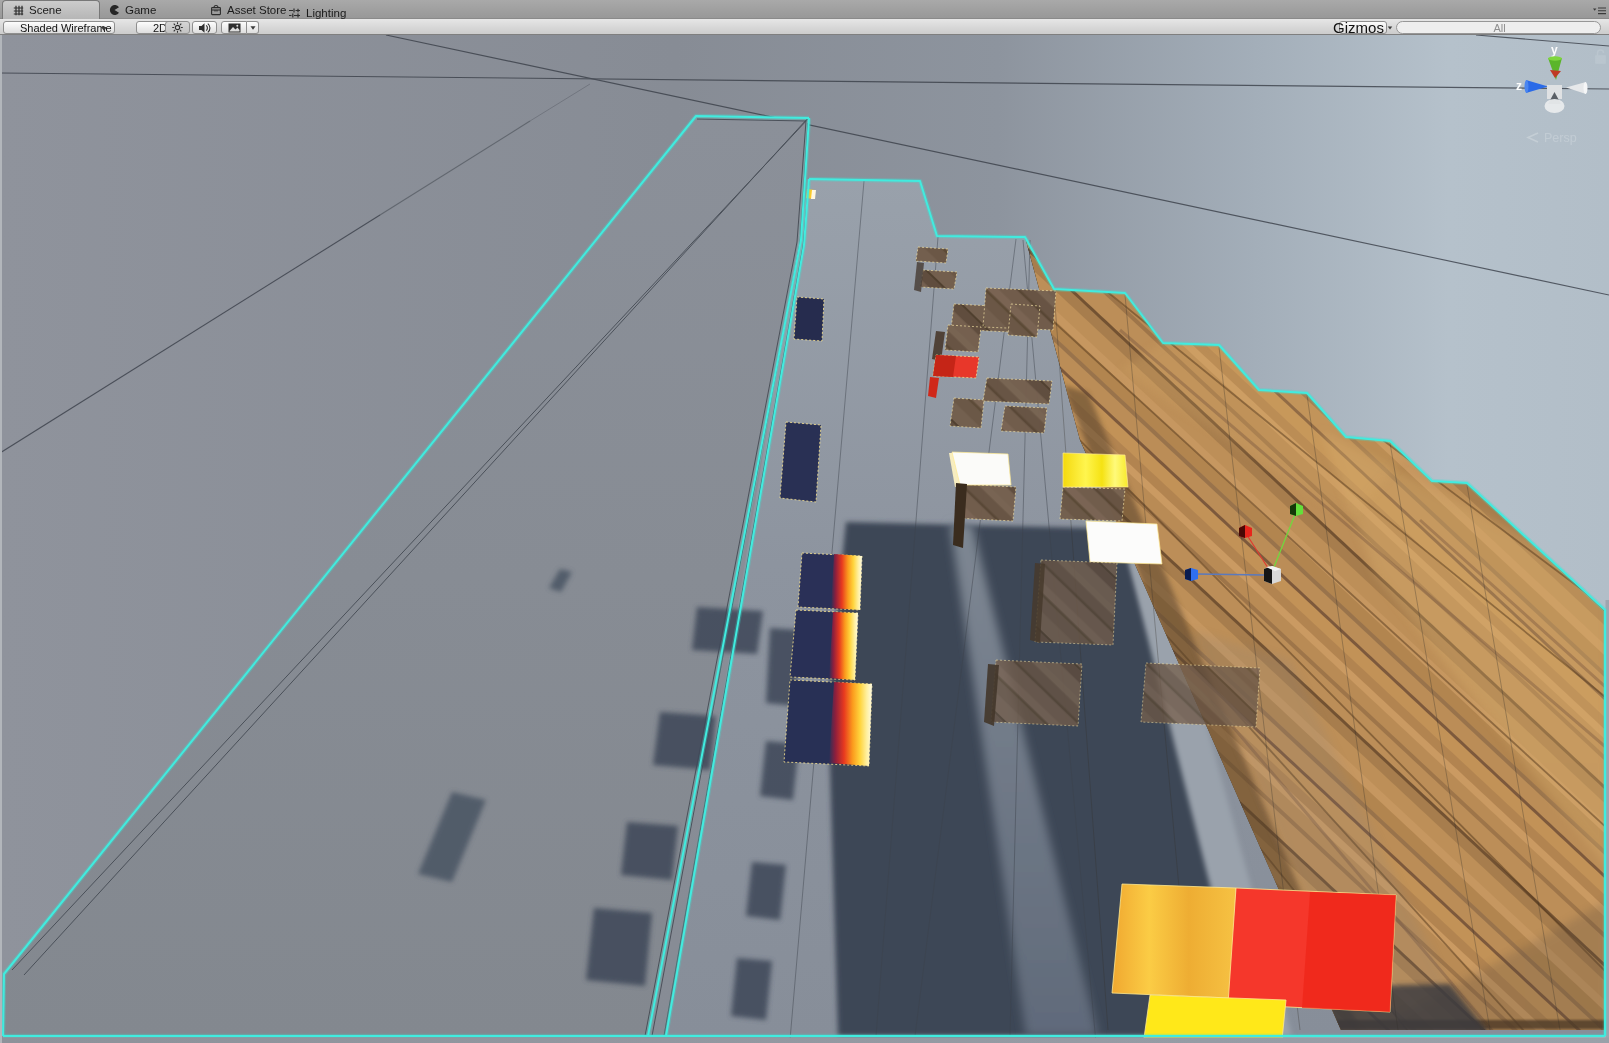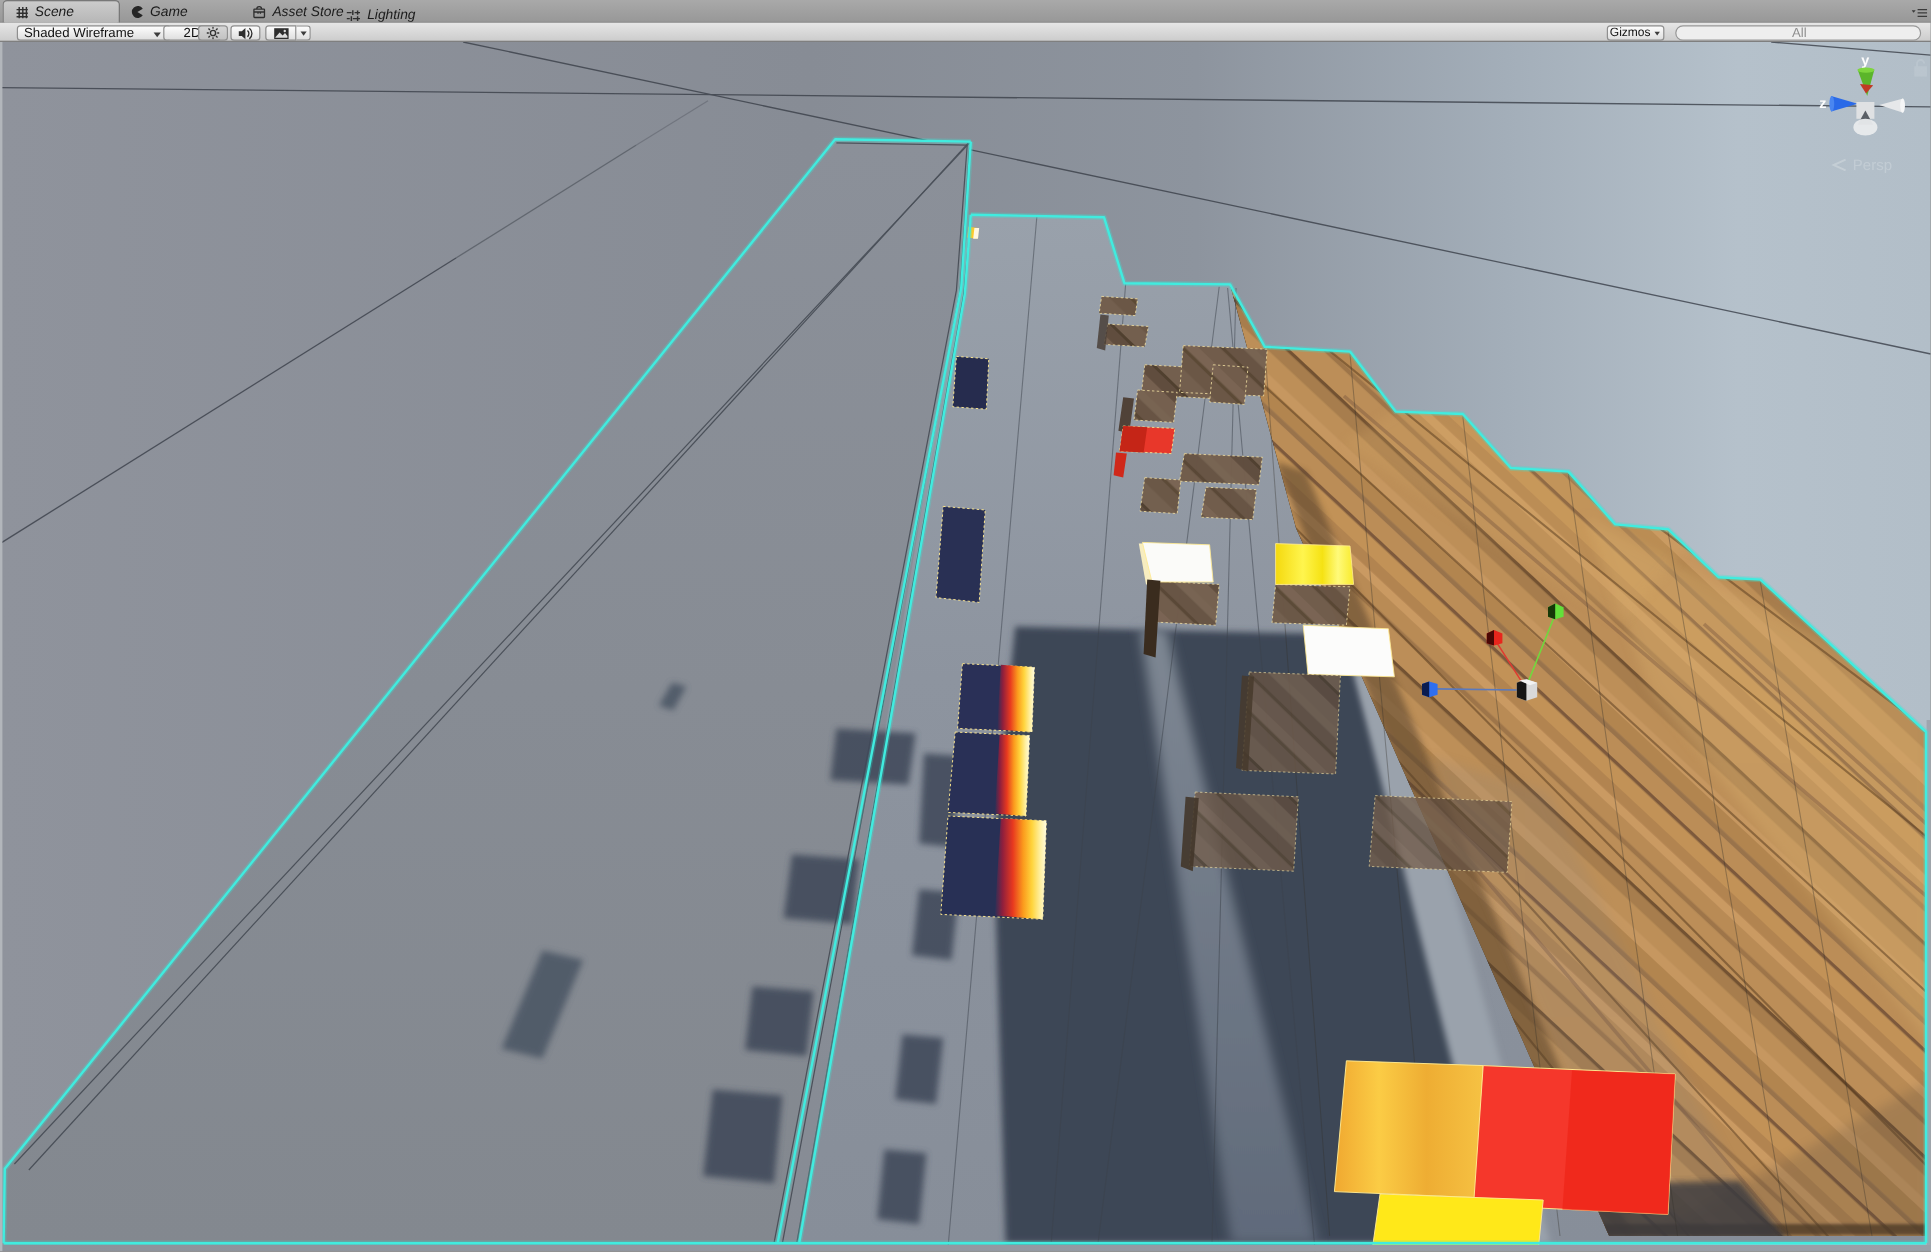--- a/index.html
+++ b/index.html
@@ -1,19 +1,19 @@
 <!DOCTYPE html>
 <html><head>
 <meta charset="utf-8">
 <style>
 html,body{margin:0;padding:0;background:#888;}
 *{box-sizing:border-box;}
 #root{position:relative;width:1609px;height:1043px;overflow:hidden;font-family:"Liberation Sans",sans-serif;background:#9fa0a0;}
 #tabbar{position:absolute;left:0;top:0;width:1609px;height:19px;background:linear-gradient(#a9a9a9,#989898);border-bottom:1px solid #8a8a8a;}
-.tab{position:absolute;top:0;height:19px;display:flex;align-items:center;font-size:11.5px;color:#1b1b1b;font-style:italic;}
+.tab{position:absolute;top:0;height:19px;display:flex;align-items:center;font-size:11.5px;color:#1b1b1b;}
 #tab-scene{left:2px;width:98px;background:linear-gradient(#cccccc,#b6b6b6);border:1px solid #787878;border-bottom:none;border-radius:4px 4px 0 0;padding-left:10px;}
 .tabicon{display:inline-block;margin-right:5px;position:relative;top:0px;}
 #toolbar{position:absolute;left:0;top:19px;width:1609px;height:16px;background:linear-gradient(#e6e6e6,#cccccc);border-bottom:1px solid #7f7f7f;}
 .tbtn{position:absolute;top:2px;height:13px;border:1px solid #8f8f8f;border-radius:3px;background:linear-gradient(#fdfdfd,#dedede);font-size:11px;color:#111;display:flex;align-items:center;justify-content:center;}
 .carett{width:0;height:0;border-left:3.5px solid transparent;border-right:3.5px solid transparent;border-top:4px solid #3c3c3c;display:inline-block;}
 #viewport{position:absolute;left:0;top:35px;width:1609px;height:1008px;}
 #leftedge{position:absolute;left:0;top:35px;width:2px;height:1008px;background:#b2b6bb;z-index:50;}
 </style>
 </head>
 <body>
@@ -56,21 +56,21 @@
     </div>
     <svg style="position:absolute;right:3px;top:7px;" width="13" height="8" viewBox="0 0 13 8">
         <path d="M0,1.5 l3.4,0 l-1.7,2.2 z" fill="#3a3a3a"></path>
         <g stroke="#3a3a3a" stroke-width="1.1">
           <path d="M5,1 L13,1 M5,3.8 L13,3.8 M5,6.6 L13,6.6"></path>
         </g>
       </svg>
   </div>
 
   <div id="toolbar">
-    <div class="tbtn" style="left:14px;width:128px;justify-content:flex-start;padding-left:5px;">Shaded Wireframe<span class="carett" style="position:absolute;right:7px;top:5px;"></span></div>
+    <div class="tbtn" style="left:3px;width:112px;justify-content:flex-start;padding-left:16px;">Shaded Wireframe<span class="carett" style="position:absolute;right:7px;top:5px;"></span></div>
     <div class="tbtn" style="left:136px;width:48px;">2D</div>
     <div class="tbtn" style="left:165px;width:25px;background:linear-gradient(#d6d6d6,#c2c2c2);">
       <svg width="11" height="11" viewBox="0 0 11 11">
           <circle cx="5.5" cy="5.5" r="2.2" fill="none" stroke="#333" stroke-width="1.2"></circle>
           <g stroke="#333" stroke-width="1.1">
             <path d="M5.5,0.2 L5.5,2 M5.5,9 L5.5,10.8 M0.2,5.5 L2,5.5 M9,5.5 L10.8,5.5 M1.7,1.7 L3,3 M8,8 L9.3,9.3 M9.3,1.7 L8,3 M3,8 L1.7,9.3"></path>
           </g>
         </svg>
     </div>
     <div class="tbtn" style="left:192px;width:25px;">
@@ -85,21 +85,21 @@
     <div class="tbtn" style="left:221px;width:26px;border-radius:3px 0 0 3px;">
       <svg width="13" height="10" viewBox="0 0 13 10">
           <rect x="0.5" y="0.5" width="12" height="9" fill="#2e2e2e"></rect>
           <path d="M1.5,8 L5,4 L7.5,6.5 L9.5,4.5 L11.5,7 L11.5,8.5 L1.5,8.5 Z" fill="#ddd"></path>
           <circle cx="9.3" cy="2.8" r="1" fill="#ddd"></circle>
         </svg>
     </div>
     <div class="tbtn" style="left:247px;width:12px;border-radius:0 3px 3px 0;border-left:none;">
         <span class="carett" style="transform:scale(.85);"></span>
       </div>
-    <div class="tbtn" style="left:1339px;width:48px;font-size:10px;letter-spacing:0;">Gizmos<span class="carett" style="margin-left:3px;transform:scale(.75);"></span></div>
+    <div class="tbtn" style="left:1339px;width:48px;font-size:15px;letter-spacing:0;">Gizmos<span class="carett" style="margin-left:3px;transform:scale(.75);"></span></div>
     <div style="position:absolute;left:1396px;top:2px;width:205px;height:13px;border:1px solid #979797;border-radius:7px;background:#eeeeee;display:flex;align-items:center;font-size:11px;color:#8f8f8f;flex-direction:column;">
       <svg style="margin-left:5px;" width="14" height="10" viewBox="0 0 14 10">
           <circle cx="4.2" cy="4.2" r="3" fill="none" stroke="#555" stroke-width="1.2"></circle>
           <path d="M6.4,6.4 L8.6,8.6" stroke="#555" stroke-width="1.2"></path>
           <path d="M9.5,3 l4,0 l-2,2.6 z" fill="#666"></path>
         </svg>
       <span style="margin-left:2px;">All</span>
     </div>
   </div>
 

